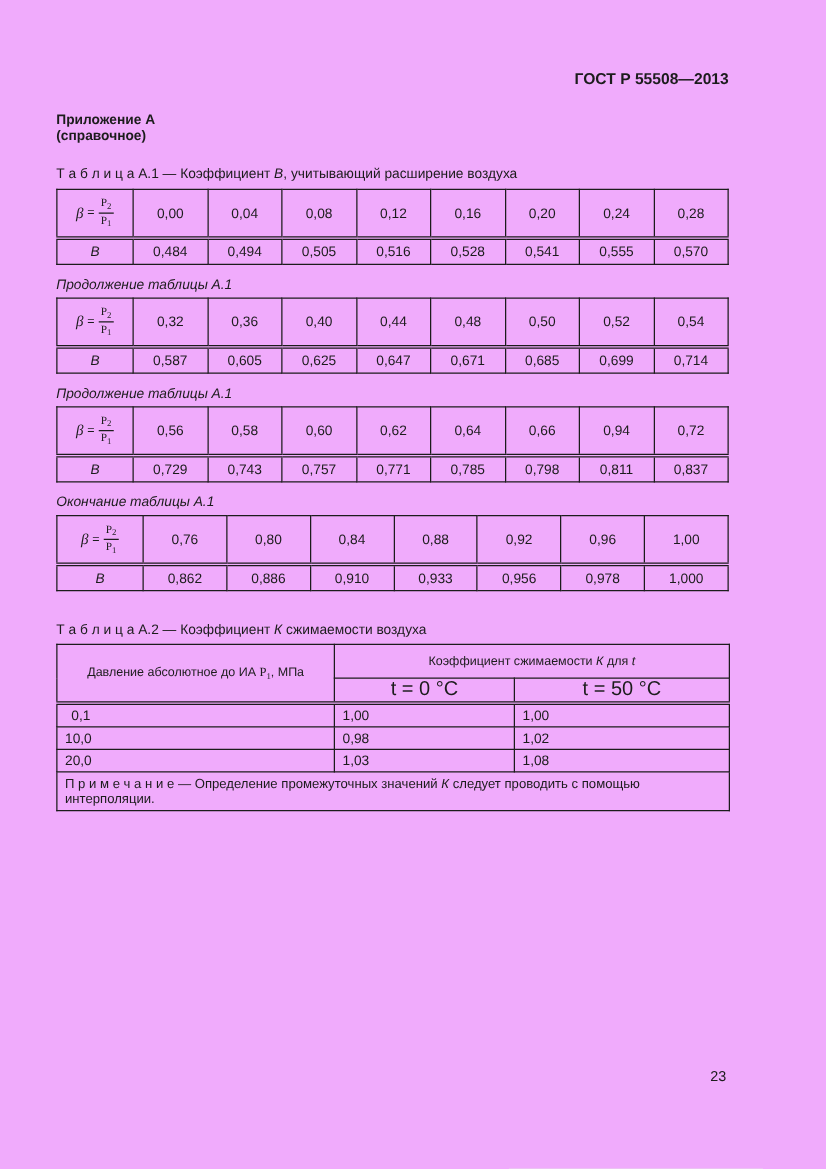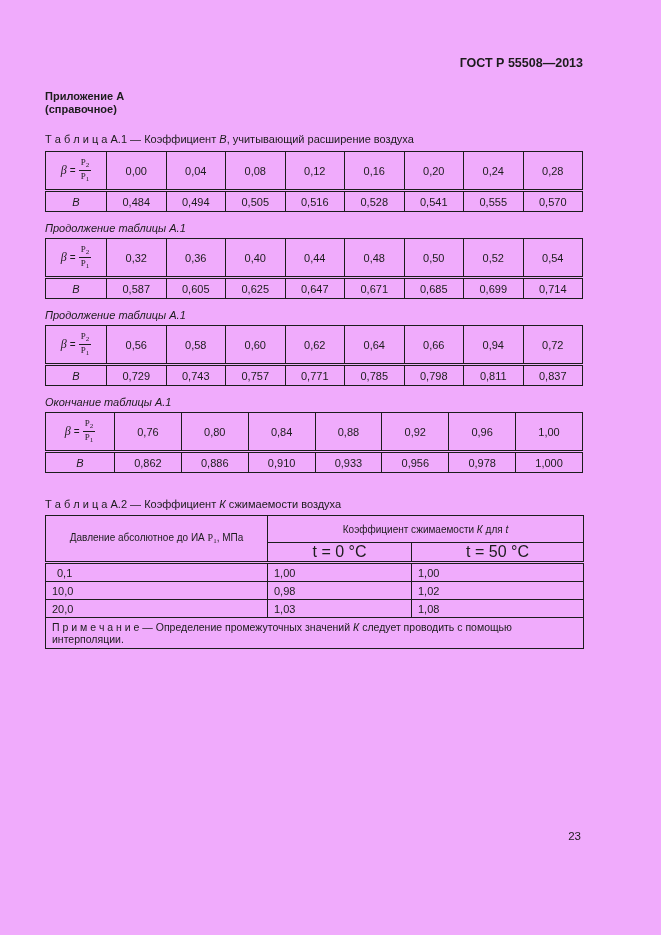--- a/index.html
+++ b/index.html
@@ -38,21 +38,21 @@
   .ta2{margin-top:4px;}
   .ta2 td{text-align:left;padding-left:6px;height:17px;}
   .ta2 td.center{text-align:center;padding-left:0;}
   .ta2 tr.h1 td{height:26px;font-size:10px;}
   .ta2 tr.h2 td{height:17px;font-size:16px;}
   .ta2 td.colhdr{font-size:10px;}
   .ta2 tr.firstdata td{border-top:3px double #1c1c1c;}
   .ta2 td.indent{padding-left:11px;}
   .ta2 tr.note td{font-size:10.5px;padding:3px 4px 3px 6px;height:auto;line-height:12px;}
   .note-label{letter-spacing:0;}
-  .page-number{position:absolute;top:830px;right:80px;font-size:11.5px;}
+  .page-number{position:absolute;top:856px;right:80px;font-size:11.5px;}
 </style>
 </head>
 <body>
 
 <div class="page">
   <div class="content">
 
     <div class="doc-number">ГОСТ Р 55508—2013</div>
 
     <div class="appendix">

